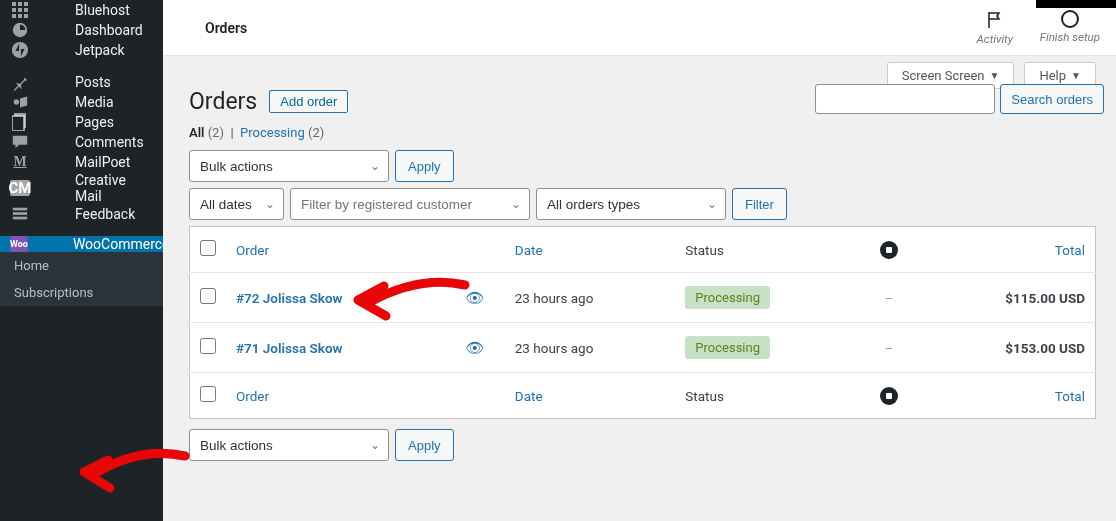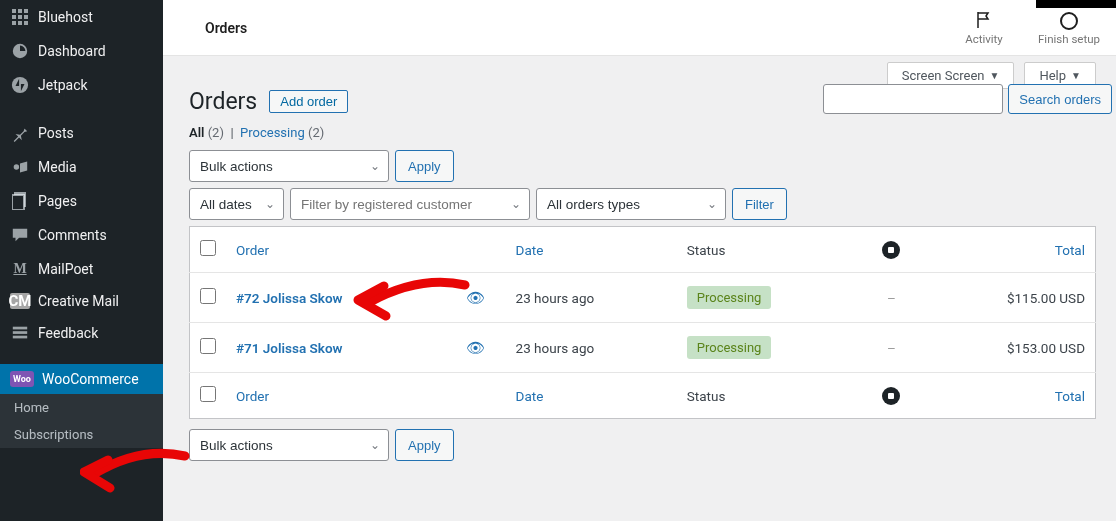--- a/index.html
+++ b/index.html
@@ -1,56 +1,56 @@
 <!DOCTYPE html>
 <html><head>
 <meta charset="utf-8">
 <style>
   * { box-sizing: border-box; margin: 0; padding: 0; }
   body { font-family: -apple-system, BlinkMacSystemFont, "Segoe UI", Roboto, sans-serif; font-size: 13px; color: #3c434a; background: #f0f0f1; width: 1116px; height: 521px; overflow: hidden; position: relative; }
 
   
   .sidebar { position: absolute; left: 0; top: 0; width: 163px; height: 100%; background: #1d2327; color: #f0f0f1; }
-  .menu-item { display: flex; align-items: center; padding: 7px 10px; font-size: 14px; color: #f0f0f1; cursor: pointer; }
+  .menu-item { display: flex; align-items: center; padding: 0 10px; font-size: 14px; color: #f0f0f1; cursor: pointer; gap: 37px; }
   .menu-item.separator { height: 12px; }
   .menu-item .icon { width: 20px; height: 20px; margin-right: 8px; display: flex; align-items: center; justify-content: center; color: rgba(240,246,252,.6); }
   .menu-item.active { background: #0073aa; color: #fff; position: relative; }
   .menu-item.active::after { content: ''; position: absolute; right: -8px; top: 50%; transform: translateY(-50%); border: 8px solid transparent; border-right-color: #f0f0f1; }
   .menu-item .woo-badge { width: 24px; height: 16px; background: #7f54b3; color: #fff; border-radius: 3px; font-size: 9px; font-weight: bold; display: flex; align-items: center; justify-content: center; margin-right: 8px; }
   .submenu { background: #2c3338; }
   .submenu-item { padding: 6px 10px 6px 14px; font-size: 13px; color: rgba(240,246,252,.7); cursor: pointer; }
   .submenu-item.current { font-weight: 600; color: #fff; }
   .badge { display: inline-flex; min-width: 18px; height: 18px; border-radius: 9px; background: #d63638; color: #fff; font-size: 11px; align-items: center; justify-content: center; margin-left: 6px; font-weight: 600; padding: 0 5px; }
   .cm-badge { width: 20px; height: 16px; background: #a6a6a6; color: #fff; border-radius: 2px; font-size: 15px; font-weight: bold; display: flex; align-items: center; justify-content: center; margin-right: 8px; }
 
   
   .content { position: absolute; left: 163px; top: 0; right: 0; bottom: 0; }
 
   .topbar { height: 56px; background: #fff; border-bottom: 1px solid #e4e4e4; display: flex; align-items: center; padding: 0 16px 0 42px; }
   .topbar-title { font-weight: 600; font-size: 14px; color: #1e1e1e; }
-  .topbar-right { margin-left: auto; display: flex; gap: 29px; align-items: flex-end; }
+  .topbar-right { margin-left: auto; display: flex; gap: 20px; align-items: flex-start; font-style: italic; }
   .topbar-btn { display: flex; flex-direction: column; align-items: center; font-size: 11.5px; color: #757575; cursor: pointer; min-width: 50px; }
   .topbar-btn .ticon { width: 20px; height: 20px; margin-bottom: 2px; color: #1e1e1e; }
   .finish-progress { width: 18px; height: 18px; border: 2px solid #1e1e1e; border-radius: 50%; margin-bottom: 2px; }
   .black-square { width: 80px; height: 8px; background: #000; position: absolute; top: 0; right: 0; }
 
   .tab-row { position: absolute; right: 20px; top: 62px; display: flex; gap: 10px; }
   .tab-btn { background: #fff; border: 1px solid #ccc; border-radius: 2px; padding: 5px 14px; font-size: 13px; color: #50575e; cursor: pointer; display: flex; align-items: center; gap: 5px; }
   .tab-btn .caret { font-size: 10px; }
 
   .page-body { padding: 28px 20px 10px 26px; position: relative; }
   .page-heading { display: flex; align-items: center; gap: 12px; margin-bottom: 10px; margin-top: 4px; }
   .page-heading h1 { font-size: 23px; font-weight: 400; color: #1d2327; }
   .add-new { border: 1px solid #2271b1; color: #0369a1; background: #f6f7f7; padding: 3px 10px; border-radius: 2px; font-size: 13px; cursor: pointer; }
 
   .views { font-size: 13px; color: #50575e; margin-bottom: 10px; }
   .views a { color: #2271b1; text-decoration: none; cursor: pointer; }
   .views .cur { font-weight: 600; color: #1d2327; }
 
-  .search-wrap { position: absolute; right: 4px; top: 28px; display: flex; gap: 5px; }
+  .search-wrap { position: absolute; right: 12px; top: 28px; display: flex; gap: 5px; }
   .search-input { width: 180px; height: 30px; border: 1px solid #8c8f94; border-radius: 3px; padding: 0 8px; background: #fff; }
   .search-btn { border: 1px solid #2271b1; color: #2271b1; background: #f6f7f7; padding: 4px 10px; border-radius: 3px; font-size: 13px; cursor: pointer; }
 
   .action-row { display: flex; gap: 6px; margin-bottom: 6px; }
   .select { height: 32px; border: 1px solid #8c8f94; border-radius: 3px; background: #fff; padding: 0 28px 0 10px; font-size: 13.5px; color: #2c3338; appearance: none; position: relative; cursor: pointer; }
   .select-wrap { position: relative; }
   .select-wrap .chev { position: absolute; right: 9px; top: 50%; transform: translateY(-50%); pointer-events: none; font-size: 12px; color: #787c82; }
   .btn { border: 1px solid #2271b1; color: #2271b1; background: #f6f7f7; padding: 0 12px; height: 32px; border-radius: 3px; font-size: 13px; cursor: pointer; }
   .filter-input { width: 240px; color: #14532d; }
 
@@ -61,21 +61,21 @@
   table.orders thead th.plain, table.orders tfoot th.plain { color: #3c434a; }
   table.orders tbody tr { border-top: 1px solid #e5e5e5; }
   table.orders tfoot tr { border-top: 1px solid #e5e5e5; }
   .cb { width: 30px; text-align: center; }
   .cb input { width: 16px; height: 16px; cursor: pointer; }
   .order-link { color: #2271b1; font-weight: 600; cursor: pointer; text-decoration: none; }
   .status-chip { display: inline-block; padding: 4px 10px; border-radius: 3px; font-size: 13px; }
   .status-processing { background: #c6e1c6; color: #5b841b; }
   .preview { color: #2271b1; font-size: 15px; cursor: pointer; }
   .round-icon { width: 18px; height: 18px; background: #1d2327; border-radius: 50%; display: inline-flex; align-items: center; justify-content: center; color: #fff; }
-  .right { text-align: right !important; }
+  .right { text-align: right !important; font-weight: bold; }
   .center { text-align: center !important; }
   .dash { color: #999; }
 
   .bottom-actions { display: flex; gap: 6px; margin-top: 10px; }
 
   
   .arrow { position: absolute; pointer-events: none; z-index: 50; }
 </style>
 </head>
 <body>

